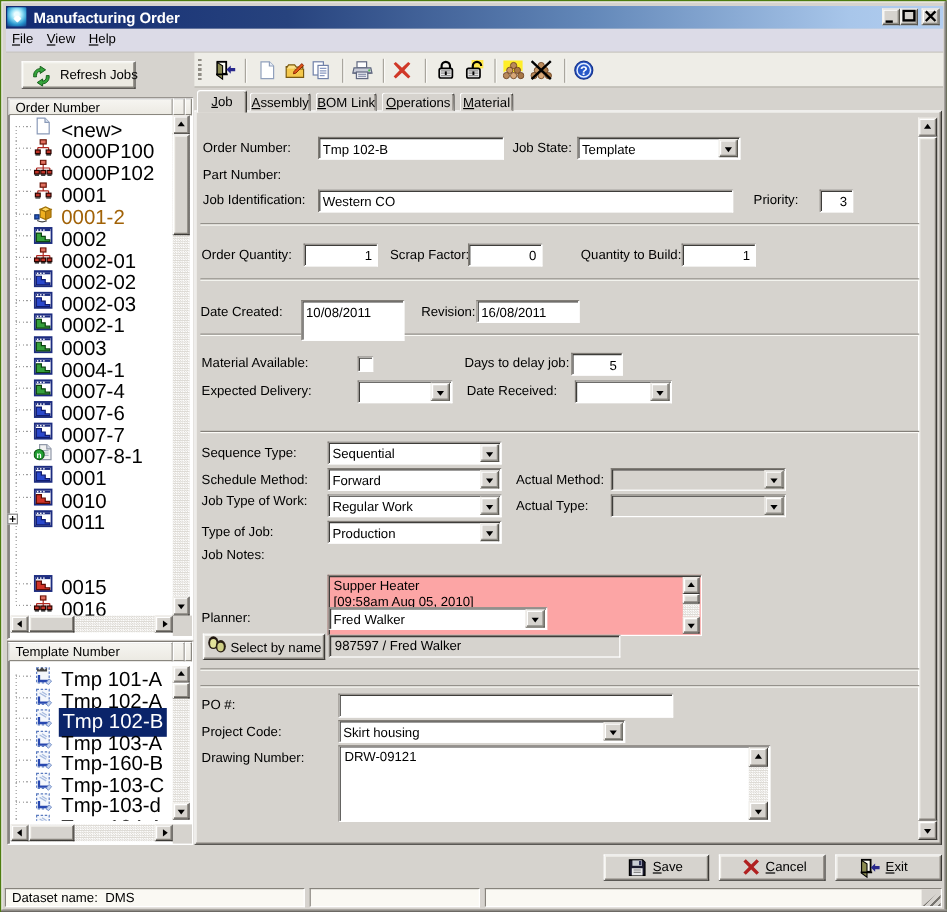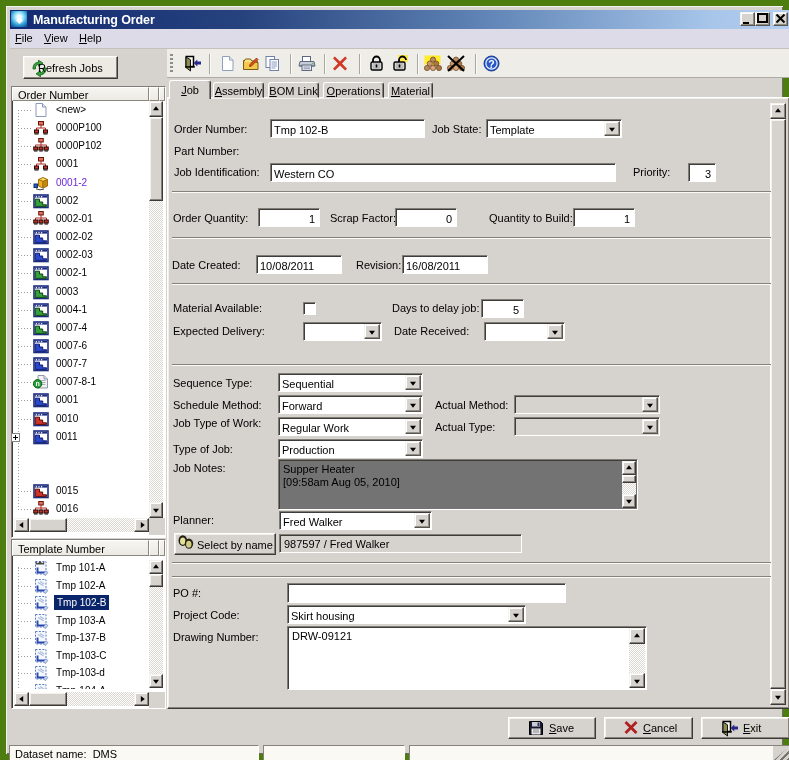--- a/index.html
+++ b/index.html
@@ -1,17 +1,17 @@
 <!DOCTYPE html>
 <html><head><meta charset="utf-8">
 <style>
 *{box-sizing:border-box;margin:0;padding:0}
 body{width:789px;height:760px;overflow:hidden;font:11px "Liberation Sans",sans-serif;color:#000;background:#d6d3ce}
 .abs{position:absolute}
-#win{position:relative;width:789px;height:760px;background:#d6d3ce;border:6px solid #4d7c0f;box-shadow:inset 1px 1px 0 #f4f2ee, inset -1px -1px 0 #6c6a64}
+#win{position:relative;width:789px;height:760px;background:#d6d3ce;border:1px solid #4d7c0f;box-shadow:inset 1px 1px 0 #f4f2ee, inset -1px -1px 0 #6c6a64}
 .titlebar{left:4px;top:4px;width:781px;height:19px;background:linear-gradient(90deg,#122a72 0%,#27437e 30%,#6287b8 62%,#a8c6ea 90%,#b3cef0 100%)}
 .titleico{left:5px;top:5px;width:16px;height:16px;background:radial-gradient(circle at 50% 38%,#eafcff 0 16%,#8cdcf4 38%,#2492cc 68%,#173c84 100%);border-radius:1px}
 .titleico i{position:absolute;left:5px;top:6px;width:7px;height:7px;background:radial-gradient(circle,#ffffff 0 40%,#cdeefc 100%);clip-path:polygon(50% 0,100% 50%,50% 100%,0 50%)}
 .titletxt{left:27px;top:7px;color:#fff;font-size:12.5px;font-weight:bold;letter-spacing:-0.1px}
 .wbtn{top:6px;width:15px;height:14px;background:#d6d3ce;border:1px solid;border-color:#f4f2ee #58564f #58564f #f4f2ee;box-shadow:inset -1px -1px 0 #8f8d86,inset 1px 1px 0 #fff}
 .menubar{left:4px;top:23px;width:781px;height:20px;background:#dcdbe7;border-bottom:1px solid #c4c1ba}
 .menuitem{top:26px;height:13px}
 .toolstrip{left:4px;top:43px;width:781px;height:29px;background:#d6d3ce}
 .toolbar{left:157px;top:0px;width:624px;height:29px;background:#eeede7;border-bottom:1px solid #aeaba3}
 .tsep{top:48px;width:1px;height:20px;background:#a9a69e;box-shadow:1px 0 0 #fbfaf7}
@@ -25,21 +25,21 @@
 .cbtn{position:absolute;top:1px;right:1px;width:16px;bottom:1px;background:#d6d3ce;border:1px solid;border-color:#f4f2ee #58564f #58564f #f4f2ee;box-shadow:inset -1px -1px 0 #8f8d86,inset 1px 1px 0 #fff}
 .arr-d{position:absolute;left:50%;top:50%;transform:translate(-50%,-30%);width:0;height:0;border:3px solid transparent;border-top:4px solid #000;border-bottom:none}
 .arr-u{position:absolute;left:50%;top:50%;transform:translate(-50%,-70%);width:0;height:0;border:3px solid transparent;border-bottom:4px solid #000;border-top:none}
 .arr-l{position:absolute;left:50%;top:50%;transform:translate(-70%,-50%);width:0;height:0;border:3px solid transparent;border-right:4px solid #000;border-left:none}
 .arr-r{position:absolute;left:50%;top:50%;transform:translate(-30%,-50%);width:0;height:0;border:3px solid transparent;border-left:4px solid #000;border-right:none}
 .hatch{background:repeating-conic-gradient(#fff 0% 25%,#dbd8d2 0% 50%) 0 0/2px 2px}
 .sbbtn{position:absolute;background:#d6d3ce;border:1px solid;border-color:#f4f2ee #3c3a36 #3c3a36 #f4f2ee;box-shadow:inset -1px -1px 0 #87837c,inset 1px 1px 0 #fff}
 .phead{background:linear-gradient(180deg,#f6f5f1,#eceae3);border:1px solid;border-color:#fff #8a877f #8a877f #fff;color:#000}
 .lbl{height:13px;white-space:nowrap}
 u{text-decoration:underline}
-.trow{position:absolute;left:0;height:18px;width:140px;font-size:10px}
+.trow{position:absolute;left:0;height:18px;width:140px;font-size:17px}
 .trow .tl{position:absolute;left:4px;top:9px;width:14px;height:1px;background-image:repeating-linear-gradient(90deg,#9d9d9d 0 1px,transparent 1px 3px)}
 .trow svg{position:absolute;left:19px;top:1px}
 .trow .tx{position:absolute;left:42px;top:3px;white-space:nowrap}
 .plus{position:absolute;left:-3px;top:5px;width:9px;height:9px;background:#fff;border:1px solid #848484}
 .plus:before{content:"";position:absolute;left:1px;top:3px;width:5px;height:1px;background:#000}
 .plus:after{content:"";position:absolute;left:3px;top:1px;width:1px;height:5px;background:#000}
 .vdots{position:absolute;width:1px;background-image:repeating-linear-gradient(180deg,#9d9d9d 0 1px,transparent 1px 3px)}
 .tab{position:absolute;background:#d6d3ce;border:1px solid;border-color:#fff #3c3a36 transparent #fff;border-radius:3px 3px 0 0;box-shadow:inset -1px 0 0 #87837c;text-align:center}
 </style></head>
 <body>
@@ -214,21 +214,21 @@
         <circle cx="8.5" cy="8.5" r="7.5" fill="#2858c8" stroke="#18348c"></circle>
         <circle cx="8.5" cy="8.5" r="5.6" fill="none" stroke="#e8f0ff" stroke-width="1.2"></circle>
         <text x="8.5" y="12.5" font-family="Liberation Sans" font-size="10.5" font-weight="bold" fill="#fff" text-anchor="middle">?</text>
       </svg></div>
 
 <div class="abs btn" style="left:17px;top:50px;width:95px;height:23px;background:#eceae2"></div>
 <div class="abs" style="left:25px;top:54px" id="refico"><svg width="17" height="17" viewBox="0 0 17 17">
         <path d="M2 8 C2 4.5 4.5 2.2 7.5 2.2 L7.5 0.2 L12 3.2 L7.5 6.2 L7.5 4.4 C5.8 4.4 4.4 5.8 4.4 8 L4.4 9 L2 9 Z" fill="#35a43c" stroke="#135c18" stroke-width="0.8"></path>
         <path d="M15 9 C15 12.5 12.5 14.8 9.5 14.8 L9.5 16.8 L5 13.8 L9.5 10.8 L9.5 12.6 C11.2 12.6 12.6 11.2 12.6 9 L12.6 8 L15 8 Z" fill="#35a43c" stroke="#135c18" stroke-width="0.8"></path>
       </svg></div>
-<div class="abs" style="left:32px;top:56px;font-size:11px">Refresh Jobs</div>
+<div class="abs" style="left:49px;top:56px;font-size:11px">Refresh Jobs</div>
 
 <div class="abs sunk" style="left:5px;top:80px;width:155px;height:452px;background:#fff">
   <div class="abs phead" style="left:0px;top:0px;width:137px;height:14px;padding:1px 0 0 5px">Order Number</div>
   <div class="abs phead" style="left:137px;top:0px;width:10px;height:14px"></div>
   <div class="abs phead" style="left:147px;top:0px;width:6px;height:14px"></div>
   <div class="abs" id="tree" style="left:2px;top:14px;width:135px;height:417px;background:#fff">
     <i class="vdots" style="left:4px;top:9px;height:399px"></i>
     <div class="trow" style="top:0px">
           <i class="tl"></i>
           <svg width="16" height="16">
@@ -255,21 +255,21 @@
           <svg width="16" height="16">
             <use href="#s-orgA"></use>
           </svg>
           <span class="tx">0001</span>
         </div>
     <div class="trow" style="top:73px">
           <i class="tl"></i>
           <svg width="16" height="16">
             <use href="#s-cube"></use>
           </svg>
-          <span class="tx" style="color:#6d28d9">0001-2</span>
+          <span class="tx" style="color:#a16207">0001-2</span>
         </div>
     <div class="trow" style="top:91px">
           <i class="tl"></i>
           <svg width="16" height="16">
             <use href="#s-gg"></use>
           </svg>
           <span class="tx">0002</span>
         </div>
     <div class="trow" style="top:109px">
           <i class="tl"></i>
@@ -434,21 +434,21 @@
           <svg width="16" height="16">
             <use href="#s-tpl"></use>
           </svg>
           <span class="tx">Tmp 103-A</span>
         </div>
     <div class="trow" style="top:72px">
           <i class="tl"></i>
           <svg width="16" height="16">
             <use href="#s-tpl"></use>
           </svg>
-          <span class="tx">Tmp-137-B</span>
+          <span class="tx">Tmp-160-B</span>
         </div>
     <div class="trow" style="top:90px">
           <i class="tl"></i>
           <svg width="16" height="16">
             <use href="#s-tpl"></use>
           </svg>
           <span class="tx">Tmp-103-C</span>
         </div>
     <div class="trow" style="top:107px">
           <i class="tl"></i>
@@ -525,21 +525,21 @@
 <div class="abs edit num" style="left:682px;top:157px;width:28px;height:19px">3</div>
 
 <div class="abs lbl" style="left:167px;top:206px">Order Quantity:</div>
 <div class="abs edit num" style="left:252px;top:202px;width:62px;height:19px">1</div>
 <div class="abs lbl" style="left:324px;top:206px">Scrap Factor:</div>
 <div class="abs edit num" style="left:389px;top:202px;width:62px;height:19px">0</div>
 <div class="abs lbl" style="left:483px;top:206px">Quantity to Build:</div>
 <div class="abs edit num" style="left:567px;top:202px;width:62px;height:19px">1</div>
 
 <div class="abs lbl" style="left:166px;top:253px">Date Created:</div>
-<div class="abs edit" style="left:250px;top:249px;width:86px;height:19px">10/08/2011</div>
+<div class="abs edit" style="left:250px;top:249px;width:86px;height:34px">10/08/2011</div>
 <div class="abs lbl" style="left:350px;top:253px">Revision:</div>
 <div class="abs edit" style="left:396px;top:249px;width:86px;height:19px">16/08/2011</div>
 
 <div class="abs lbl" style="left:167px;top:296px">Material Available:</div>
 <div class="abs sunk" style="left:297px;top:296px;width:13px;height:13px;background:#fff"></div>
 <div class="abs lbl" style="left:386px;top:296px">Days to delay job:</div>
 <div class="abs edit num" style="left:475px;top:293px;width:43px;height:19px">5</div>
 <div class="abs lbl" style="left:167px;top:319px">Expected Delivery:</div>
 <div class="abs edit" style="left:297px;top:316px;width:79px;height:19px">
       <span class="cbtn">
@@ -575,35 +575,35 @@
 <div class="abs edit" style="left:508px;top:411px;width:146px;height:19px;background:#d6d3ce">
       <span class="cbtn">
         <i class="arr-d"></i>
       </span>
     </div>
 <div class="abs lbl" style="left:167px;top:437px">Type of Job:</div>
 <div class="abs edit" style="left:272px;top:433px;width:145px;height:19px">Production<span class="cbtn">
         <i class="arr-d"></i>
       </span></div>
 <div class="abs lbl" style="left:167px;top:456px">Job Notes:</div>
-<div class="abs sunk" style="left:272px;top:453px;width:360px;height:51px;background:#737373">
+<div class="abs sunk" style="left:272px;top:478px;width:312px;height:51px;background:#fca5a5">
   <div class="abs" style="left:4px;top:3px;line-height:13px">Supper Heater<br>[09:58am Aug 05, 2010]</div>
   <div class="abs" style="right:1px;top:1px;width:14px;height:47px">
     <div class="sbbtn" style="left:0;top:0;width:14px;height:14px">
           <i class="arr-u"></i>
         </div>
     <div class="abs hatch" style="left:0;top:14px;width:14px;height:19px"></div>
     <div class="abs btn" style="left:0;top:14px;width:14px;height:8px;border-color:#fff #3c3a36 #3c3a36 #fff"></div>
     <div class="sbbtn" style="left:0;top:33px;width:14px;height:14px">
           <i class="arr-d"></i>
         </div>
   </div>
 </div>
 <div class="abs lbl" style="left:167px;top:508px">Planner:</div>
-<div class="abs edit" style="left:273px;top:505px;width:153px;height:19px">Fred Walker<span class="cbtn">
+<div class="abs edit" style="left:273px;top:505px;width:182px;height:19px">Fred Walker<span class="cbtn">
         <i class="arr-d"></i>
       </span></div>
 <div class="abs btn" style="left:168px;top:527px;width:102px;height:22px"></div>
 <div class="abs" style="left:172px;top:529px" id="selico"><svg width="16" height="15" viewBox="0 0 16 15">
         <ellipse cx="4.8" cy="5.6" rx="4.3" ry="5.3" fill="#241a12"></ellipse>
         <ellipse cx="4.8" cy="6.2" rx="2.7" ry="3.6" fill="#e2e29a"></ellipse>
         <ellipse cx="11" cy="8.6" rx="4.2" ry="5.2" fill="#2a2014"></ellipse>
         <ellipse cx="10.8" cy="9.2" rx="2.7" ry="3.5" fill="#cece84"></ellipse>
       </svg></div>
 <div class="abs lbl" style="left:191px;top:533px">Select by name</div>

